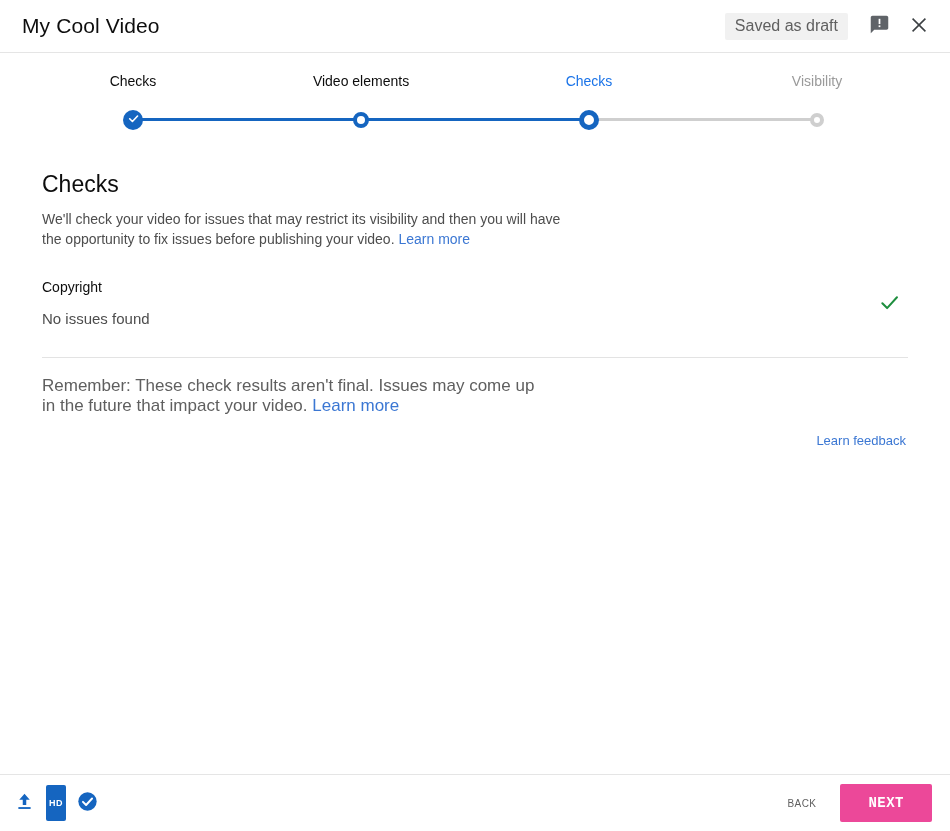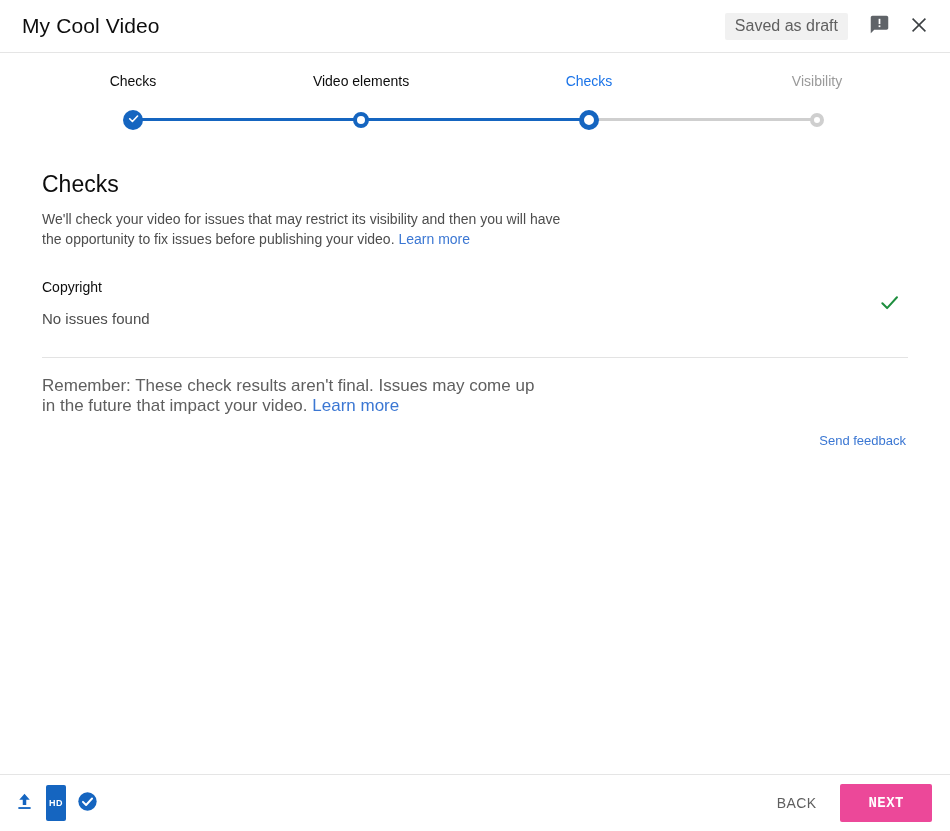--- a/index.html
+++ b/index.html
@@ -259,21 +259,21 @@
     color: #5f5f5f;
     margin-left: 18px;
     line-height: 20px;
     white-space: nowrap;
   }
   .footer-spacer { flex: 1 1 auto; }
   .btn-text {
     border: none;
     background: transparent;
     color: #5f5f5f;
-    font-size: 14px;
+    font-size: 10px;
     font-weight: 500;
     letter-spacing: 0.4px;
     padding: 10px 16px;
     cursor: pointer;
     font-family: "Liberation Sans", sans-serif;
     border-radius: 2px;
   }
   .btn-primary {
     border: none;
     background: #ec4899;
@@ -372,21 +372,21 @@
           <path fill="none" stroke="#1e8e3e" stroke-width="2.1" stroke-linecap="round" stroke-linejoin="round" d="M4.5 12.8 L9.5 17.8 L19.8 6.5"></path>
         </svg>
       </div>
     </div>
 
     <div class="body-divider"></div>
 
     <p class="remember"><span>Remember: These check results aren't final. Issues may come up in the future that impact your video. </span><a class="link">Learn more</a></p>
 
     <div class="feedback-row">
-      <a class="feedback-link">Send feedback</a>
+      <a class="feedback-link">Learn feedback</a>
     </div>
   </div>
 
   <div class="footer-divider"></div>
   <div class="footer">
     <div class="status-icons">
       <span>
         <svg width="21" height="21" viewBox="0 0 24 24" aria-hidden="true">
           <path fill="#1565c0" d="M12 3 L18 10 L14 10 L14 16 L10 16 L10 10 L6 10 Z"></path>
           <rect x="5" y="18.4" width="14" height="2.1" fill="#1565c0"></rect>

